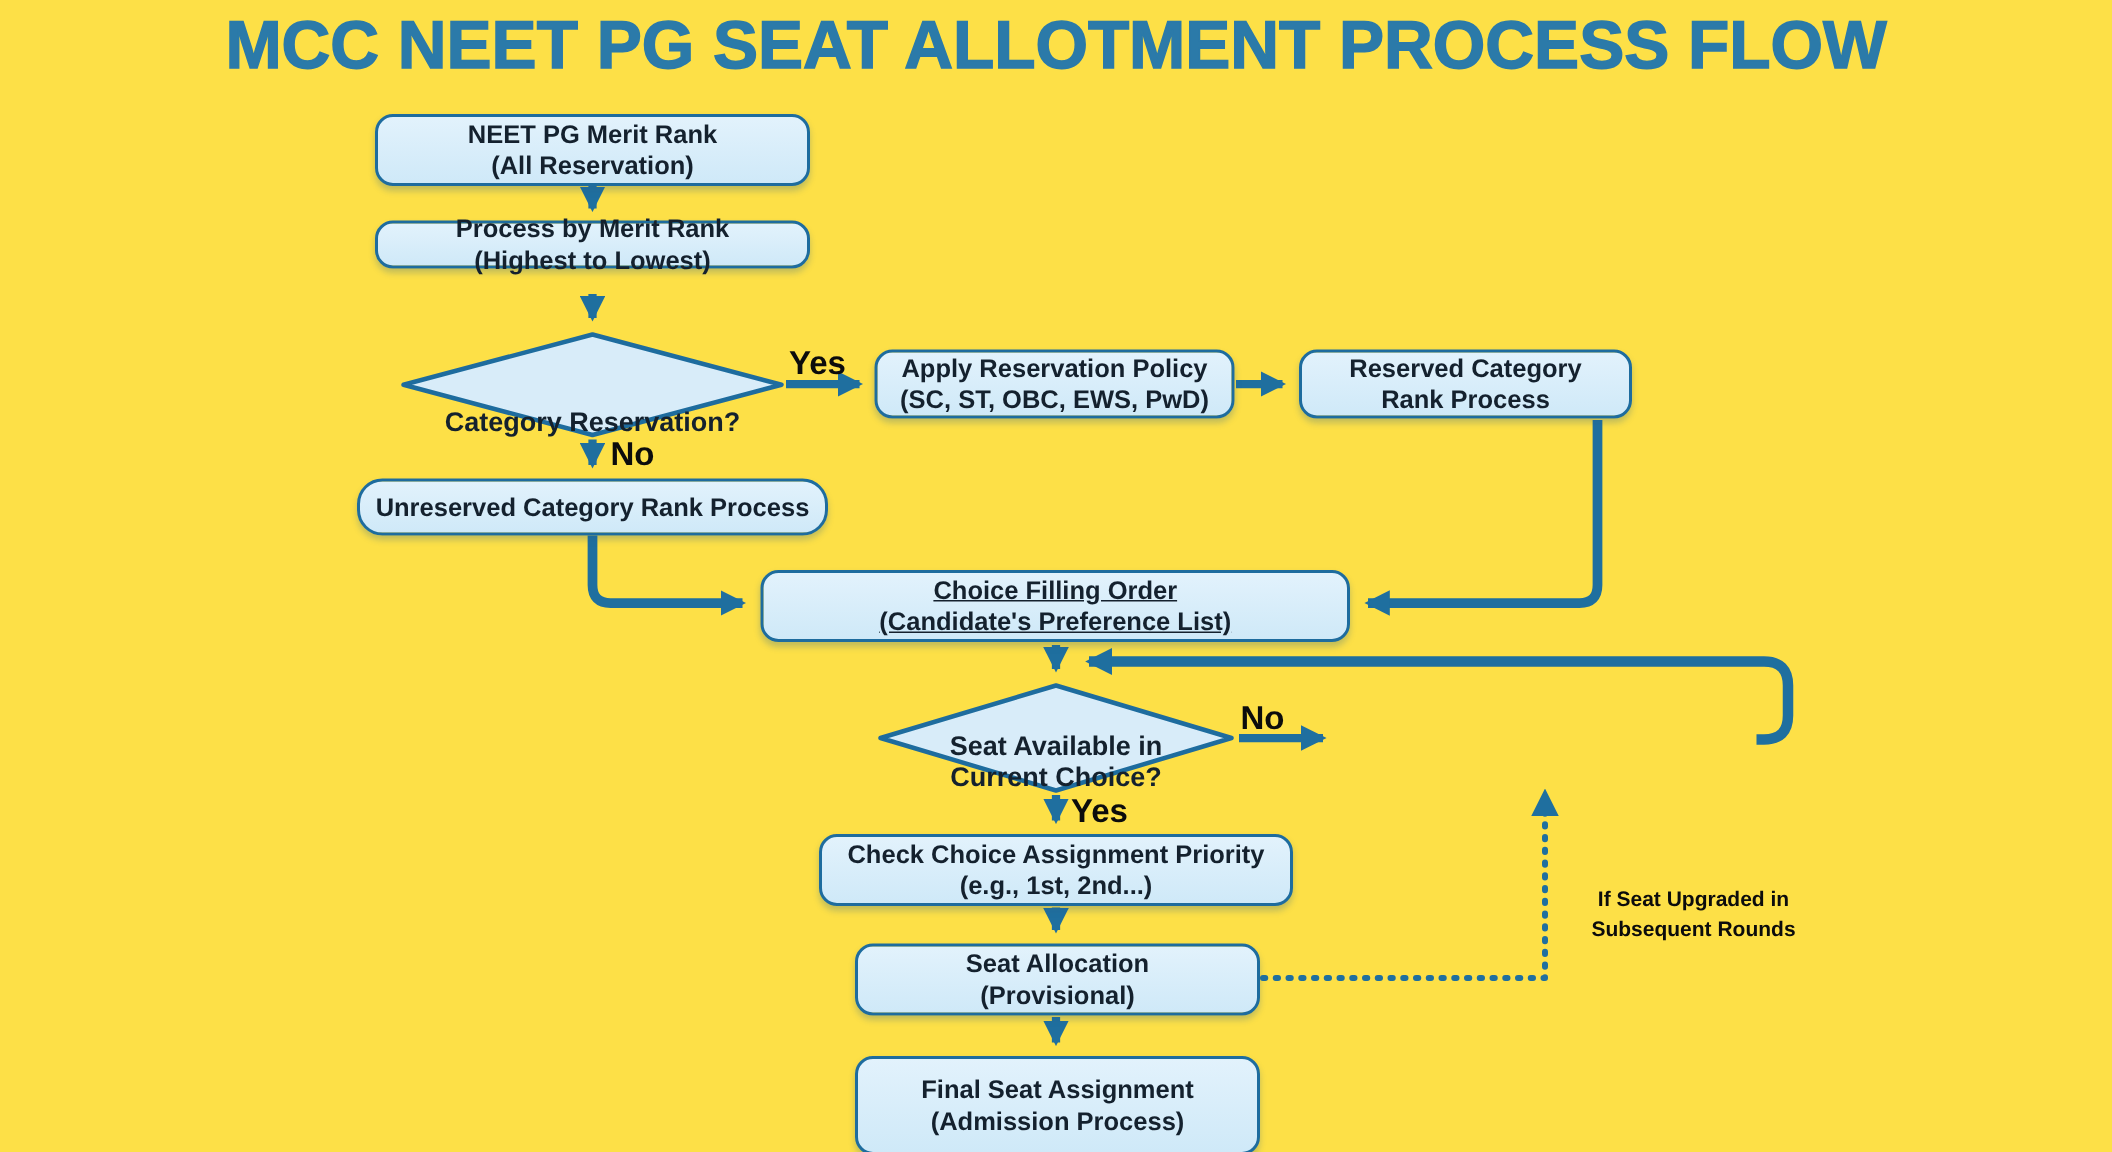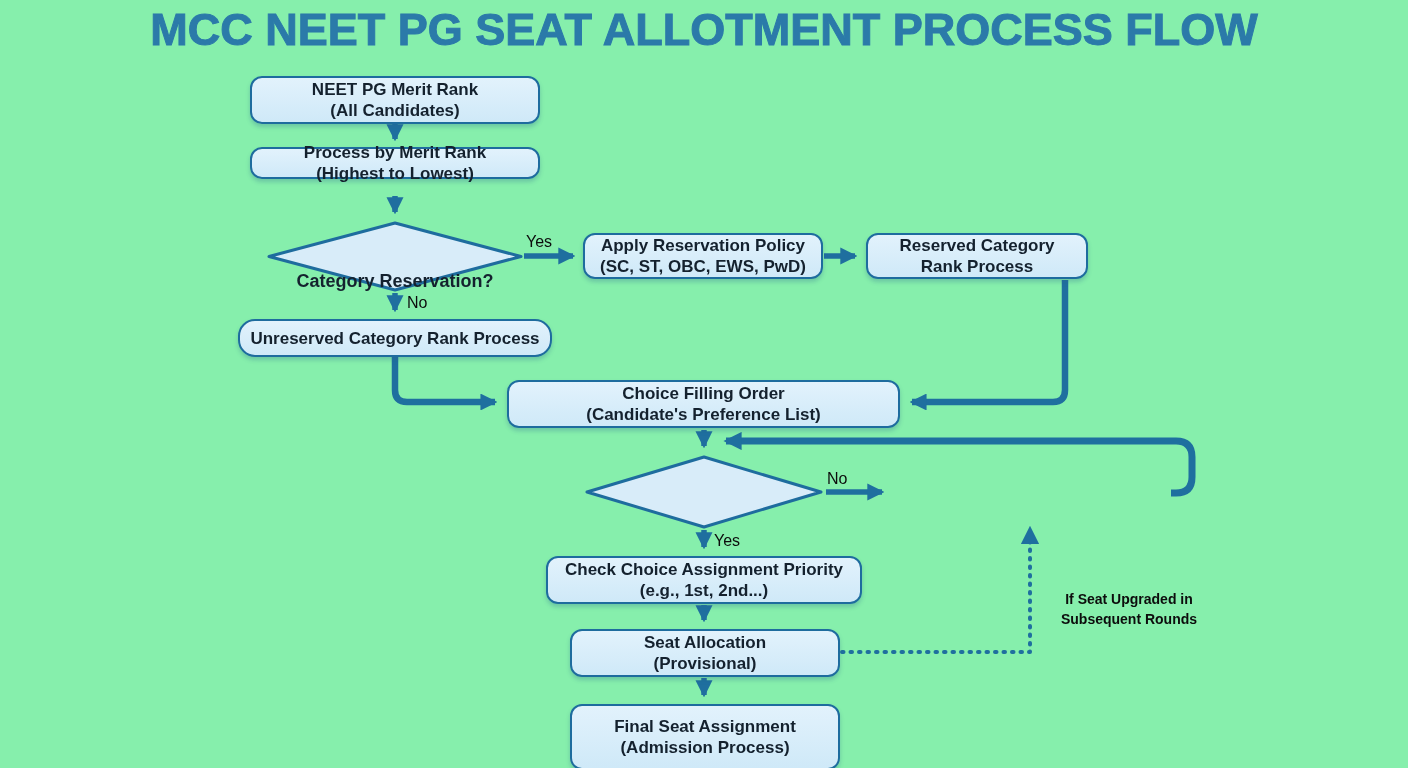--- a/index.html
+++ b/index.html
@@ -1,17 +1,17 @@
 <!DOCTYPE html>
 <html><head>
 <meta charset="utf-8">
 <style>
   html,body{margin:0;padding:0;background:#ffffff;}
   #stage{
-    position:relative;width:1408px;height:768px;background:#86efac;overflow:hidden;
+    position:relative;width:1408px;height:768px;background:#fde047;overflow:hidden;
     font-family:"Liberation Sans","DejaVu Sans",sans-serif;
   }
   .title{
     position:absolute;top:4px;left:0;width:1408px;text-align:center;
     font-size:45px;font-weight:800;letter-spacing:0px;color:#2b7aa9;
     -webkit-text-stroke:1px #2b7aa9;
   }
   .node{
     position:absolute;box-sizing:border-box;
     background:linear-gradient(180deg,#e2f2fc 0%,#cfe9f8 100%);
@@ -21,21 +21,21 @@
     text-align:center;color:#14212e;font-size:17px;font-weight:700;line-height:21px;
   }
   .node.pill{border-radius:17px;}
   .diamond{
     position:absolute;display:flex;justify-content:center;align-items:flex-end;
     text-align:center;color:#14212e;font-size:18px;font-weight:700;line-height:21px;
   }
   .diamond svg{position:absolute;left:0;top:0;}
   .diamond .dtext{position:relative;z-index:2;}
   .edge-label{
-    position:absolute;color:#0c0c0c;font-size:16px;font-weight:400;line-height:22px;
+    position:absolute;color:#0c0c0c;font-size:22px;font-weight:700;line-height:22px;
   }
   .note-label{
     position:absolute;color:#0c0c0c;font-size:14px;font-weight:700;line-height:20px;text-align:center;
   }
   #connectors{position:absolute;left:0;top:0;z-index:1;}
   .node,.diamond,.edge-label,.note-label{z-index:2;}
 </style>
 </head>
 <body>
 
@@ -68,21 +68,21 @@
       <path d="M826,492 L882,492" stroke-width="5.5" marker-end="url(#ar)"></path>
       <path d="M704,530 L704,547" stroke-width="5.5" marker-end="url(#ar)"></path>
       <path d="M704,605 L704,620" stroke-width="5.5" marker-end="url(#ar)"></path>
       <path d="M704,678 L704,695" stroke-width="5.5" marker-end="url(#ar)"></path>
       <path d="M842,652 L1030,652 L1030,529" stroke-width="4" stroke-dasharray="1.5 7" stroke-linecap="round" marker-end="url(#arD)"></path>
     </g>
   </svg>
 
   <div class="node" style="left:250px;top:76px;width:290px;height:48px;">
     <span>NEET PG Merit Rank</span>
-    <span>(All Candidates)</span>
+    <span>(All Reservation)</span>
   </div>
 
   <div class="node" style="left:250px;top:147px;width:290px;height:32px;">
     <span>Process by Merit Rank</span>
     <span>(Highest to Lowest)</span>
   </div>
 
   <div class="diamond" style="left:266px;top:221px;width:258px;height:71px;">
     <svg width="258" height="71" viewBox="0 0 258 71">
       <polygon points="129,2 255,35.5 129,69 3,35.5" fill="#d8ecf9" stroke="#1e6c9e" stroke-width="3" stroke-linejoin="round"></polygon>
@@ -97,29 +97,33 @@
 
   <div class="node" style="left:583px;top:233px;width:240px;height:46px;">
     <span>Apply Reservation Policy</span>
     <span>(SC, ST, OBC, EWS, PwD)</span>
   </div>
 
   <div class="node pill" style="left:238px;top:319px;width:314px;height:38px;">
     <span>Unreserved Category Rank Process</span>
   </div>
 
-  <div class="node" style="left:507px;top:380px;width:393px;height:48px;">
+  <div class="node" style="left:507px;top:380px;width:393px;height:48px;text-decoration:underline;">
     <span>Choice Filling Order</span>
     <span>(Candidate's Preference List)</span>
   </div>
 
   <div class="diamond" style="left:584px;top:455px;width:240px;height:74px;">
     <svg width="240" height="74" viewBox="0 0 240 74">
       <polygon points="120,2 237,37 120,72 3,37" fill="#d8ecf9" stroke="#1e6c9e" stroke-width="3" stroke-linejoin="round"></polygon>
     </svg>
+    <div class="dtext">
+      <div>Seat Available in</div>
+      <div>Current Choice?</div>
+    </div>
   </div>
 
 
   <div class="node" style="left:546px;top:556px;width:316px;height:48px;">
     <span>Check Choice Assignment Priority</span>
     <span>(e.g., 1st, 2nd...)</span>
   </div>
 
   <div class="node" style="left:570px;top:629px;width:270px;height:48px;">
     <span>Seat Allocation</span>

